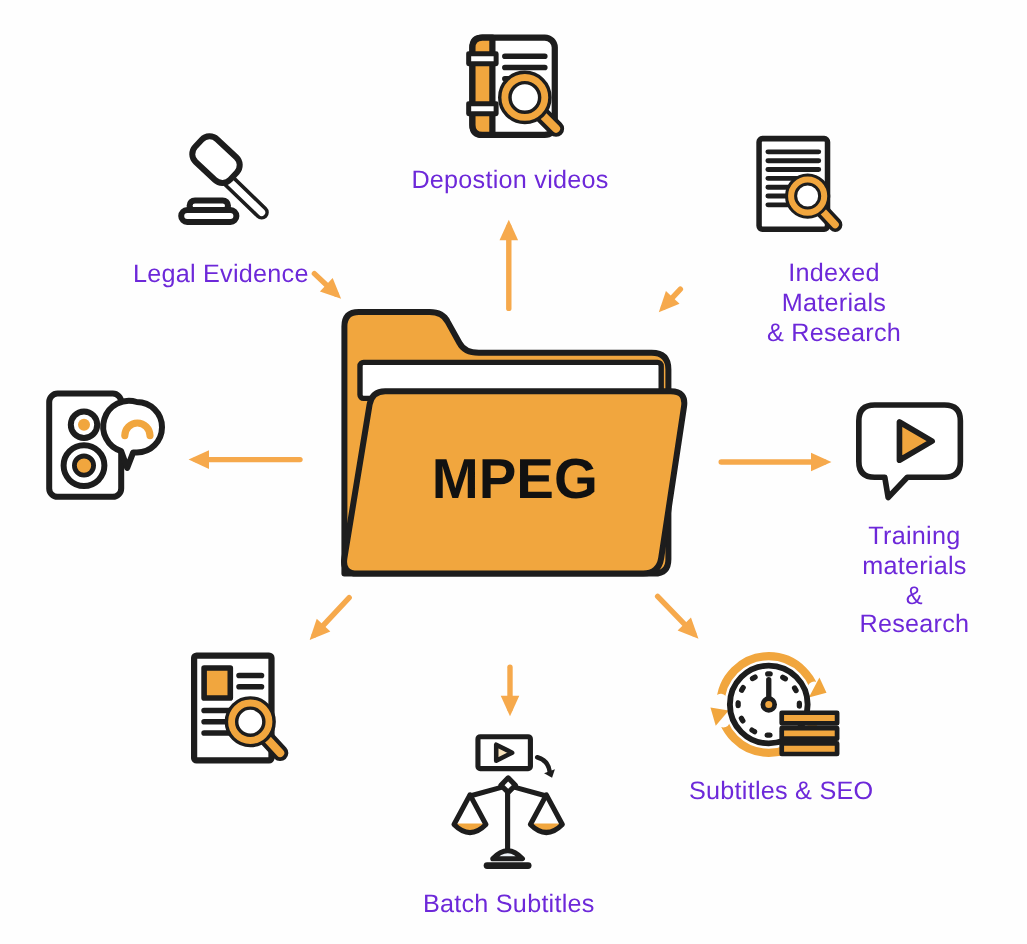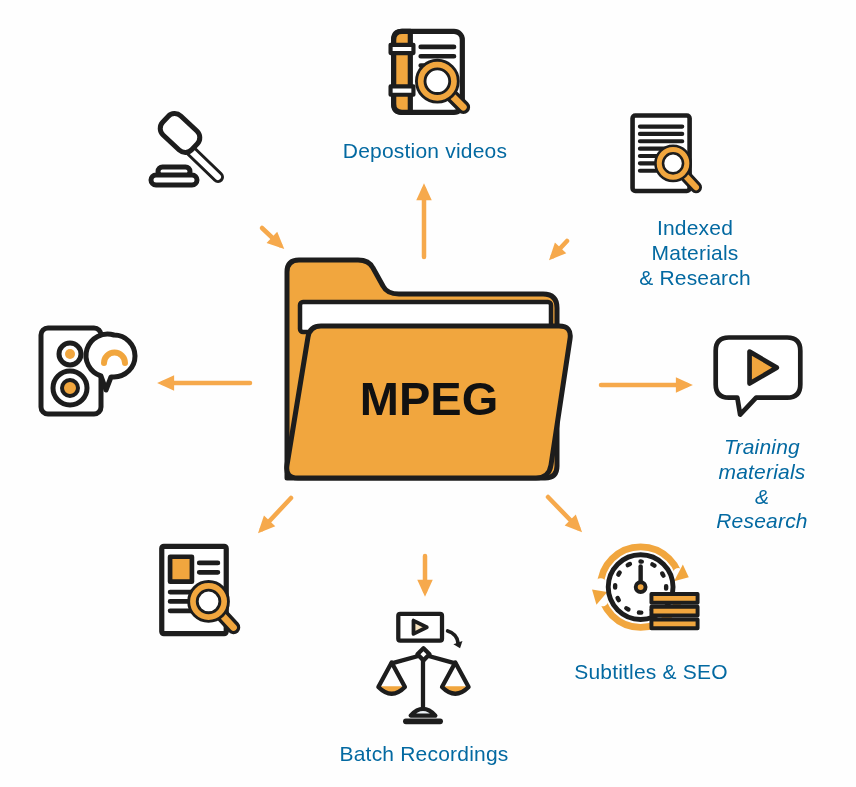--- a/index.html
+++ b/index.html
@@ -5,29 +5,29 @@
   html,body{margin:0;padding:0;background:#fff;}
   .canvas{
     position:relative;width:856px;height:787px;background:#fefefe;overflow:hidden;
     font-family:"Liberation Sans",sans-serif;color:#1c1c1c;
   }
   .layer{position:absolute;left:0;top:0;}
   .icon{position:absolute;}
   .label{
     position:absolute;transform:translateX(-50%);
     font-size:21px;line-height:1.18;text-align:center;
-    white-space:pre-line;color:#0369a1;letter-spacing:0.2px;
+    white-space:pre-line;color:#6d28d9;letter-spacing:0.2px;
   }
   .lbl-deposition{left:425px;top:139px;}
   .lbl-legal{left:184px;top:217px;}
   .lbl-indexed{left:695px;top:216px;}
   .lbl-event{left:72px;top:435px;}
-  .lbl-training{left:762px;top:435px;font-style:italic;}
+  .lbl-training{left:762px;top:435px;}
   .lbl-batch{left:424px;top:742px;}
-  .lbl-subtitles{left:651px;top:648px;margin-top:12px;}
+  .lbl-subtitles{left:651px;top:648px;}
   .ic-book{left:376px;top:24px;}
   .ic-docmag{left:616px;top:110px;}
   .ic-gavel{left:136px;top:104px;}
   .ic-speaker{left:28px;top:318px;}
   .ic-chatplay{left:706px;top:330px;}
   .ic-report{left:142px;top:538px;}
   .ic-scales{left:366px;top:608px;}
   .ic-clock{left:586px;top:538px;}
   .ic-folder{left:278px;top:252px;}
   .mpeg-text{font-family:"Liberation Sans",sans-serif;font-weight:bold;font-size:47px;fill:#111;}
@@ -160,20 +160,21 @@
       <circle cx="55" cy="50" r="26" fill="none" stroke="#1d1d1d" stroke-width="4.5" stroke-dasharray="2.5 11.12" stroke-dashoffset="1.25" transform="rotate(-90 55 50)"></circle>
       <line x1="55" y1="50" x2="55" y2="29" stroke="#1d1d1d" stroke-width="4.5"></line>
       <circle cx="55" cy="50" r="5" fill="#F1A63E" stroke="#1d1d1d" stroke-width="4"></circle>
       <rect x="66" y="57" width="47" height="9" fill="#F1A63E" stroke="#1d1d1d" stroke-width="4"></rect>
       <rect x="66" y="70" width="47" height="9" fill="#F1A63E" stroke="#1d1d1d" stroke-width="4"></rect>
       <rect x="66" y="83" width="47" height="9" fill="#F1A63E" stroke="#1d1d1d" stroke-width="4"></rect>
     </g>
   </svg>
 
   <div class="label lbl-deposition">Depostion videos</div>
+  <div class="label lbl-legal">Legal Evidence</div>
   <div class="label lbl-indexed">Indexed Materials
 &amp; Research</div>
   <div class="label lbl-training">Training materials
 &amp; Research</div>
-  <div class="label lbl-batch">Batch Recordings</div>
+  <div class="label lbl-batch">Batch Subtitles</div>
   <div class="label lbl-subtitles">Subtitles &amp; SEO</div>
 
 </div>
 
 </body></html>

